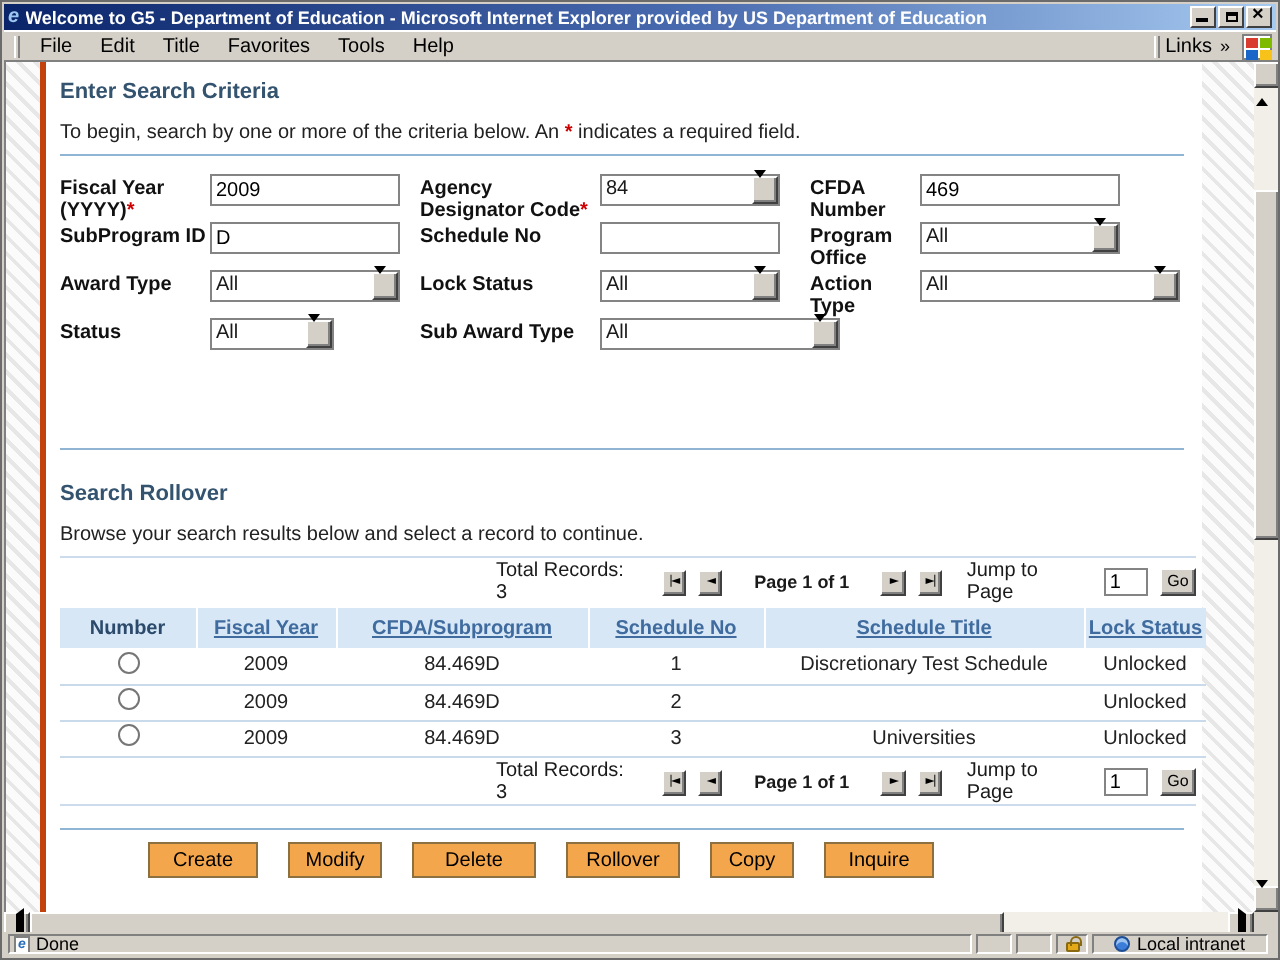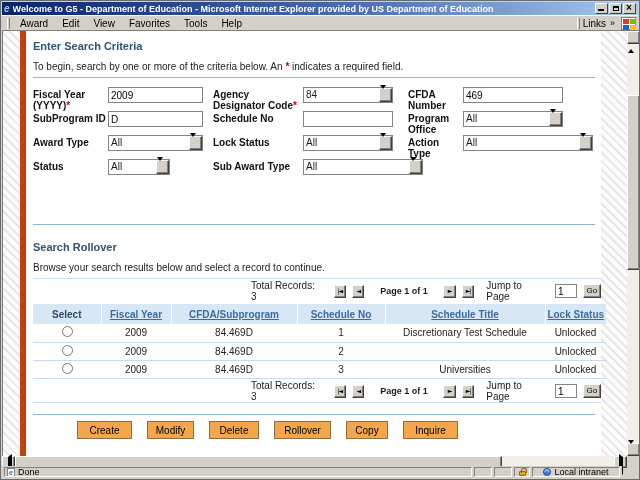--- a/index.html
+++ b/index.html
@@ -51,33 +51,33 @@
   .tri.right { border:3px solid transparent; border-left:4px solid #000; margin:3px 0 0 4px; }
 
   
   .hscroll { position:absolute; left:1px; top:455px; width:625px; height:12px; background:#f1efe7; }
   .hscroll .sbtn { height:12px; }
   .hscroll .left { left:0; } .hscroll .rightb { left:612px; }
   .hthumb { position:absolute; left:13px; top:0; width:487px; height:12px; background:#d4d0c8; border:1px solid; border-color:#fff #404040 #404040 #fff; box-shadow:inset -1px -1px 0 #808080; }
   .corner { position:absolute; left:626px; top:455px; width:13px; height:12px; background:#d4d0c8; }
 
   
-  .statusbar { position:absolute; left:1px; right:17px; bottom:1px; height:12px; background:#d4d0c8;
+  .statusbar { position:absolute; left:1px; right:3px; bottom:1px; height:12px; background:#d4d0c8;
     display:flex; gap:2px; padding:1px 2px 0; font-size:9px; }
   .pane { border:1px solid; border-color:#808080 #fff #fff #808080; height:10px; display:flex; align-items:center; padding:0 2px; overflow:hidden; }
   .pane.main { flex:1; }
   .pane.sm { width:18px; } .pane.lockp { width:16px; justify-content:center; }
   .pane.zone { width:88px;justify-content:center; }
   .doc-ico { width:8px; height:9px; background:#fff; border:1px solid #808080; color:#2a6ebb; font-size:7px; font-weight:bold; font-style:italic; line-height:7px; text-align:center; margin-right:3px; }
   .lock { width:7px; height:5px; background:#e3a918; border:1px solid #8a6a10; border-radius:1px; position:relative; margin-top:3px; }
   .lock::before { content:""; position:absolute; top:-4px; left:1px; width:4px; height:4px; border:1px solid #8a6a10; border-bottom:none; border-radius:3px 3px 0 0; }
   .globe { width:8px; height:8px; border-radius:50%; background:#3b7dd8; box-shadow:inset 0 2px 0 #9cc2ee; margin-right:3px; border:1px solid #1d4e96; }
 
   
-  .page { position:absolute; left:18px; top:1px; width:581px; height:425px; background:#fff; border-left:6px solid #c2410c; font-size:10px; color:#1a1a1a; }
+  .page { position:absolute; left:18px; top:1px; width:581px; height:425px; background:#fff; border-left:3px solid #c2410c; font-size:10px; color:#1a1a1a; }
   .page h2 { position:absolute; left:7px; font-size:11px; color:#33536f; font-weight:bold; }
   .instr { position:absolute; left:7px; font-size:10px; color:#222;text-align:right; }
   .req { color:#cc0000; font-weight:bold; }
   .hr-blue { position:absolute; left:7px; width:562px; height:1px; background:#8fb4d4; }
   .line-lt { position:absolute; left:7px; width:568px; height:1px; background:#ccdcec; }
 
   
   .form-grid { position:absolute; left:7px; top:56px; width:562px; display:grid;
     grid-template-columns:75px 105px 90px 105px 55px 132px; grid-auto-rows:24px; align-items:start; }
   .flabel { font-weight:bold; font-size:10px; line-height:11px; padding-top:2px; color:#111; }
@@ -125,23 +125,23 @@
         <span class="min"></span>
       </button>
     <button class="winbtn">
         <span class="rest"></span>
       </button>
     <button class="winbtn close"></button>
   </div>
 
   <div class="menubar">
     <span class="grip"></span>
-    <span class="menu-item">Award</span>
+    <span class="menu-item">File</span>
     <span class="menu-item">Edit</span>
-    <span class="menu-item">View</span>
+    <span class="menu-item">Title</span>
     <span class="menu-item">Favorites</span>
     <span class="menu-item">Tools</span>
     <span class="menu-item">Help</span>
     <span class="spacer"></span>
     <span class="grip"></span>
     <span class="links-box">
       <span>Links</span>
       <span class="chev">»</span>
     </span>
     <span class="winlogo">
@@ -253,21 +253,21 @@
         <colgroup>
           <col style="width:68px">
             <col style="width:70px">
             <col style="width:126px">
             <col style="width:88px">
             <col style="width:160px">
             <col style="width:61px">
         </colgroup>
         <thead>
           <tr>
-            <th><span class="th-plain">Select</span></th>
+            <th><span class="th-plain">Number</span></th>
             <th><span class="th-link">Fiscal Year</span></th>
             <th><span class="th-link">CFDA/Subprogram</span></th>
             <th><span class="th-link">Schedule No</span></th>
             <th><span class="th-link">Schedule Title</span></th>
             <th><span class="th-link">Lock Status</span></th>
           </tr>
         </thead>
         <tbody>
           <tr>
             <td><input type="radio" name="record" style=""></td>
@@ -307,21 +307,21 @@
         <input class="pb-input" value="1" style="">
         <button class="pb-go">Go</button>
       </div>
 
       <div class="line-lt" style="top:371px;"></div>
       <div class="hr-blue" style="top:383px;"></div>
 
       <div class="actions">
         <button class="btn-orange" style="width:55px;margin-left:44px;">Create</button>
         <button class="btn-orange" style="width:47px;">Modify</button>
-        <button class="btn-orange" style="width:50px;">Delete</button>
+        <button class="btn-orange" style="width:62px;">Delete</button>
         <button class="btn-orange" style="width:57px;">Rollover</button>
         <button class="btn-orange" style="width:42px;">Copy</button>
         <button class="btn-orange" style="width:55px;">Inquire</button>
       </div>
     </div>
 
     <div class="vscroll">
       <div class="sbtn up"><span class="tri up"></span></div>
       <div class="vthumb"></div>
       <div class="sbtn down"><span class="tri down"></span></div>

